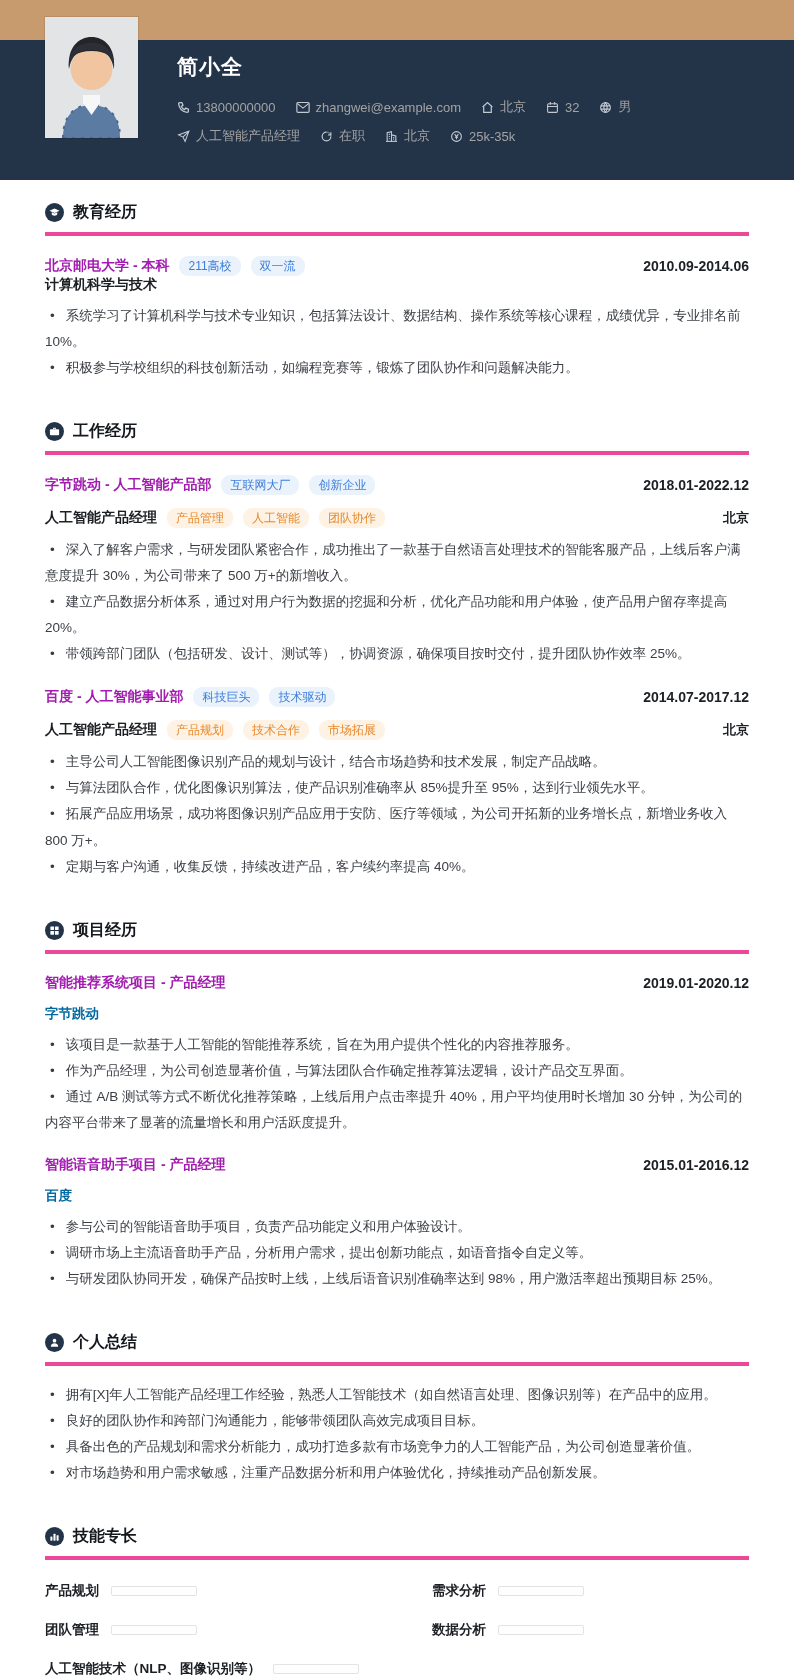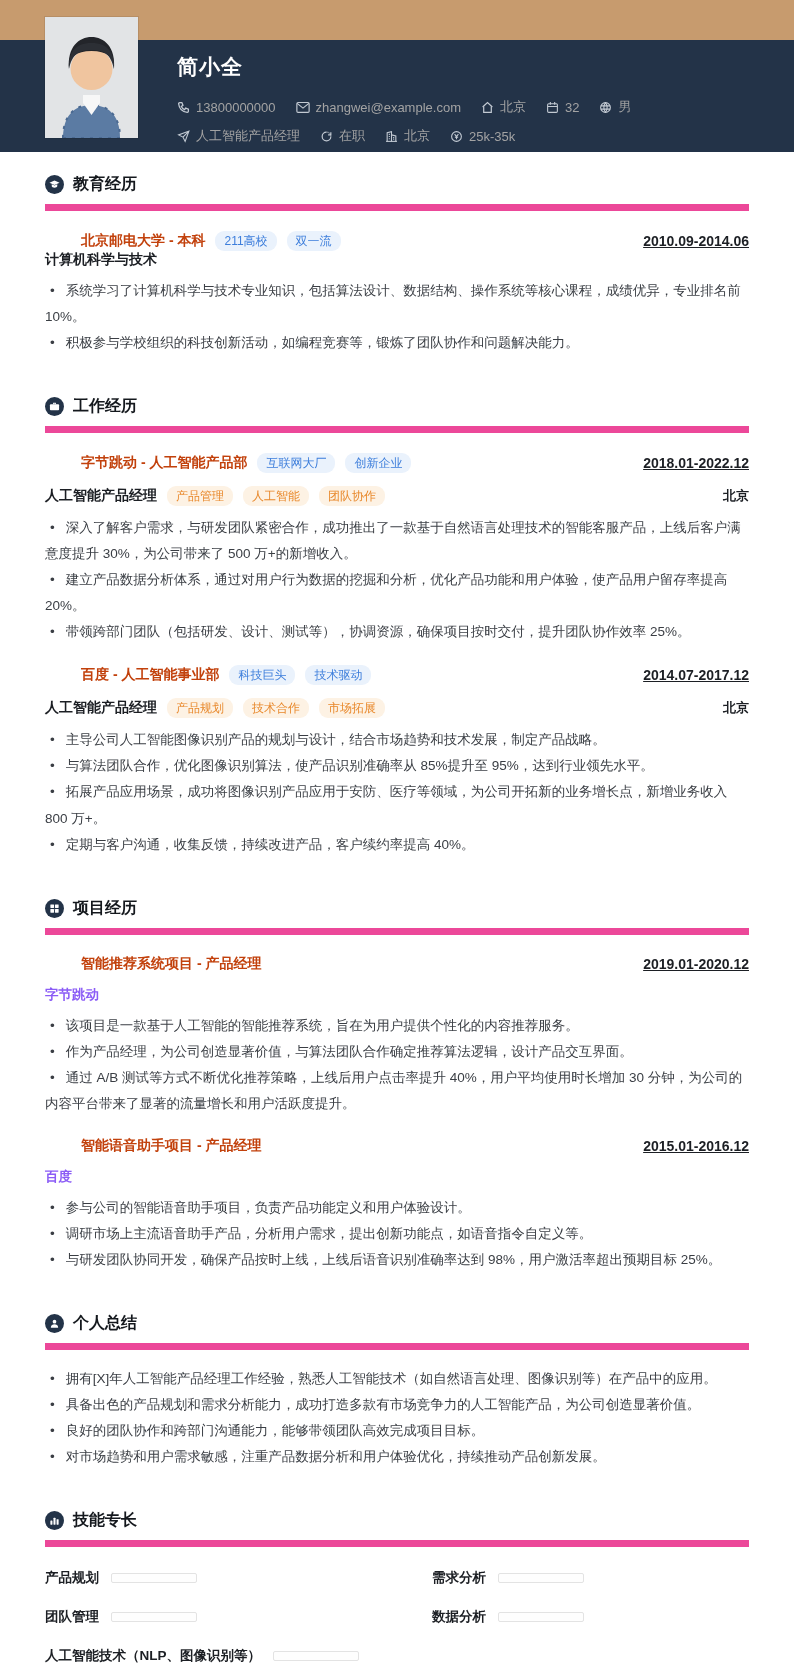--- a/index.html
+++ b/index.html
@@ -2,56 +2,56 @@
 <html><head>
 <meta charset="utf-8">
 <style>
   * { box-sizing: border-box; }
   html,body { margin:0; padding:0; background:#fff; }
   body { font-family:"Liberation Sans","DejaVu Sans",sans-serif; width:794px; }
   .page { width:794px; min-height:1677px; background:#fff; position:relative; }
 
   
   .top-strip { height:40px; background:#c79b6e; }
-  .header { background:#233348; height:112px; position:relative; color:#fff; }
+  .header { background:#233348; height:140px; position:relative; color:#fff; }
   .photo { position:absolute; left:45px; top:-23px; width:93px; height:121px; overflow:hidden; box-shadow:0 0 0 1px rgba(0,0,0,.08); }
   .photo svg { display:block; }
   .header-content { padding:13px 45px 0 177px; }
   .name { font-size:21px; font-weight:700; margin:0 0 17px 0; letter-spacing:1px; color:#fff; }
   .contact-row { display:flex; align-items:center; gap:20px; font-size:13px; color:#a3a3a3; margin-bottom:11px; }
   .contact-item { display:flex; align-items:center; gap:6px; white-space:nowrap; }
   .contact-item svg { display:block; opacity:.85; }
 
   
   .main { padding:0 45px 30px 45px; }
   .section { margin-top:40px; }
   .section:first-child { margin-top:22px; }
-  .section-head { display:flex; align-items:center; gap:9px; padding-bottom:9px; border-bottom:7px solid #ec4899; }
+  .section-head { display:flex; align-items:center; gap:9px; padding-bottom:9px; border-bottom:4px solid #ec4899; }
   .section-icon { width:19px; height:19px; border-radius:50%; background:#233348; display:flex; align-items:center; justify-content:center; flex:0 0 auto; }
   .section-icon svg { display:block; }
   .section-title { font-size:16px; font-weight:700; color:#14181d; }
 
   .entry-head { display:flex; justify-content:space-between; align-items:center; margin-top:20px; }
   .entry-left { display:flex; align-items:center; gap:10px; flex-wrap:wrap; }
-  .entry-title { font-size:14px; font-weight:700; color:#c2410c;margin-left:36px; }
-  .entry-date { font-size:14px; font-weight:700; color:#1c1f24; white-space:nowrap;text-decoration:underline; }
+  .entry-title { font-size:14px; font-weight:700; color:#a21caf; }
+  .entry-date { font-size:14px; font-weight:700; color:#1c1f24; white-space:nowrap; }
   .entry-sub { display:flex; justify-content:space-between; align-items:center; margin-top:13px; }
   .entry-role { font-size:14px; font-weight:700; color:#1c1f24; display:flex; align-items:center; gap:10px; flex-wrap:wrap; }
   .entry-loc { font-size:13px; font-weight:700; color:#1c1f24; }
 
   .tag { font-size:12px; line-height:1; padding:4px 9px; border-radius:9px; font-weight:400; }
   .tag.blue { color:#3d7edb; background:#eaf2fc; }
   .tag.orange { color:#e8882b; background:#fdf2e4; }
 
   ul.bullets { margin:9px 0 0 0; padding:0; list-style:none; }
   ul.bullets li { font-size:13.5px; color:#3a3e44; line-height:1.93; }
   ul.bullets li::before { content:"•"; margin:0 11px 0 5px; color:#3a3e44; }
 
   .major { font-size:14px; font-weight:700; color:#1c1f24; }
-  .proj-company { font-size:13.5px; font-weight:700; color:#8b5cf6; margin-top:13px; }
+  .proj-company { font-size:13.5px; font-weight:700; color:#0369a1; margin-top:13px; }
 
   
   .skills-grid { display:grid; grid-template-columns:1fr 1fr; column-gap:70px; row-gap:21px; margin-top:22px; }
   .skill { display:flex; align-items:center; gap:12px; }
   .skill.wide { grid-column:1 / -1; }
   .skill-label { font-size:13.5px; font-weight:700; color:#1c1f24; white-space:nowrap; }
   .skill-bar { width:86px; height:10px; border:1px solid #e3e3e3; border-radius:2px; background:#fefefe; padding:1px; flex:0 0 auto; }
   .skill-fill { height:100%; background:#c8a076; border-radius:1px; }
 </style>
 </head>
@@ -299,22 +299,22 @@
         <span class="section-icon">
           <svg width="11" height="11" viewBox="0 0 24 24" fill="#fff">
               <circle cx="12" cy="8" r="4"></circle>
               <path d="M4 21 C4 15.5 8 13.5 12 13.5 C16 13.5 20 15.5 20 21 Z"></path>
             </svg>
         </span>
         <span class="section-title">个人总结</span>
       </div>
       <ul class="bullets" style="margin-top:16px;">
         <li>拥有[X]年人工智能产品经理工作经验，熟悉人工智能技术（如自然语言处理、图像识别等）在产品中的应用。</li>
+        <li>良好的团队协作和跨部门沟通能力，能够带领团队高效完成项目目标。</li>
         <li>具备出色的产品规划和需求分析能力，成功打造多款有市场竞争力的人工智能产品，为公司创造显著价值。</li>
-        <li>良好的团队协作和跨部门沟通能力，能够带领团队高效完成项目目标。</li>
         <li>对市场趋势和用户需求敏感，注重产品数据分析和用户体验优化，持续推动产品创新发展。</li>
       </ul>
     </section>
 
     <section class="section">
       <div class="section-head">
         <span class="section-icon">
           <svg width="11" height="11" viewBox="0 0 24 24" fill="#fff">
               <rect x="3" y="12" width="4.5" height="9" rx="1"></rect>
               <rect x="9.75" y="6" width="4.5" height="15" rx="1"></rect>

